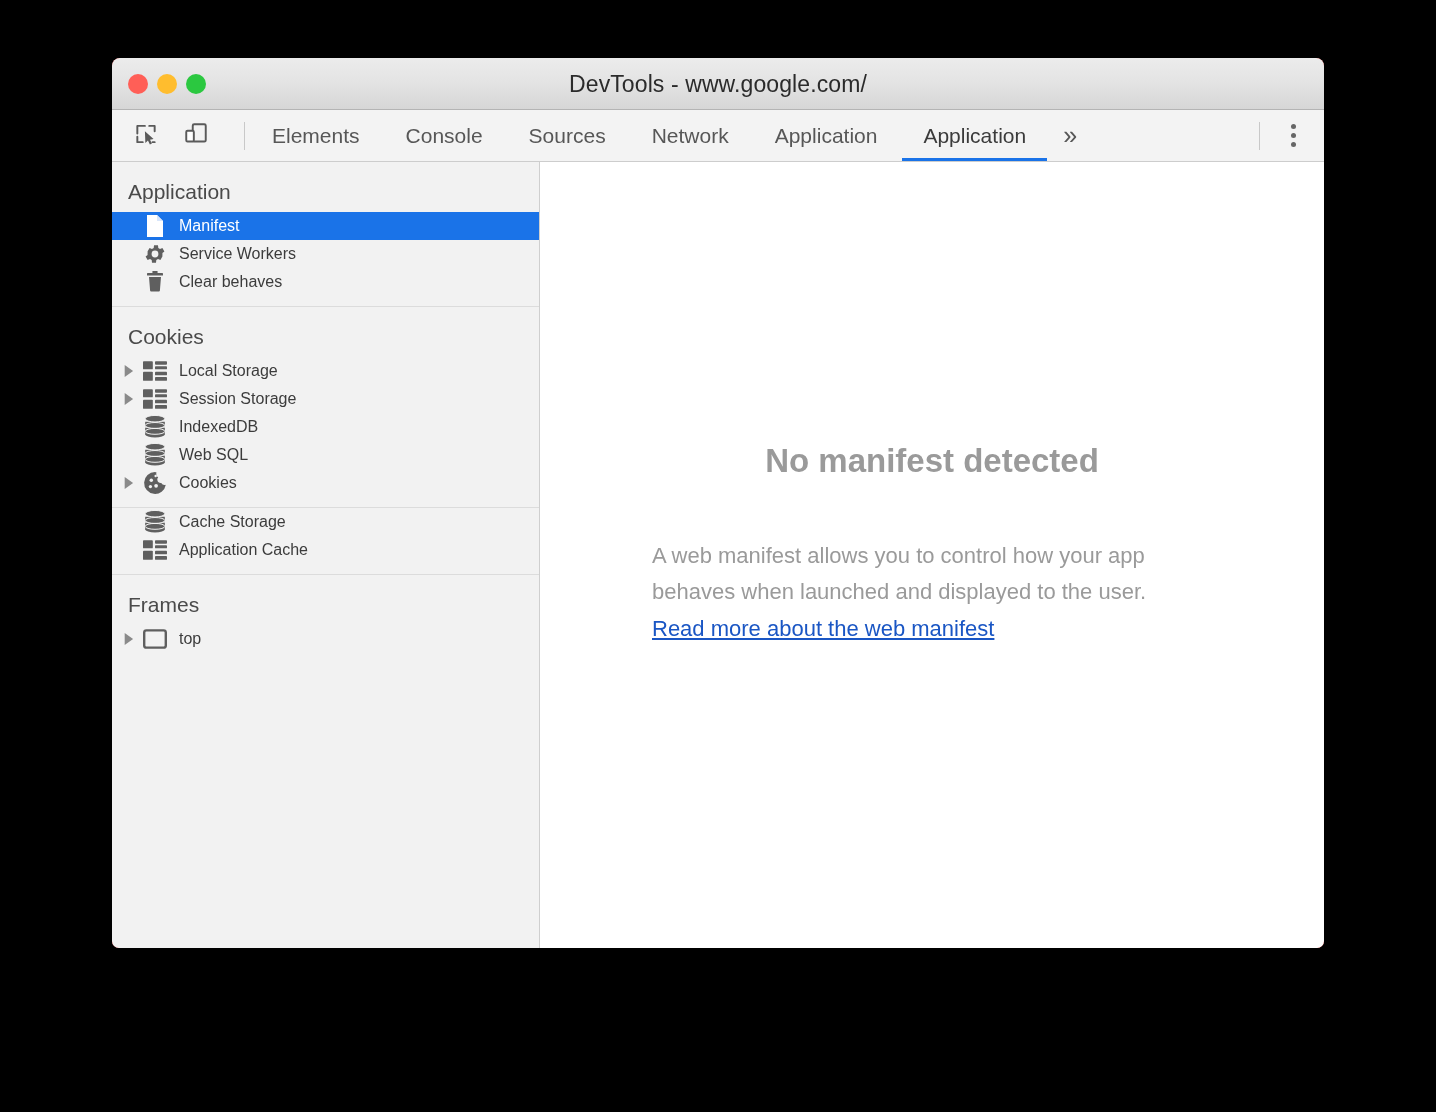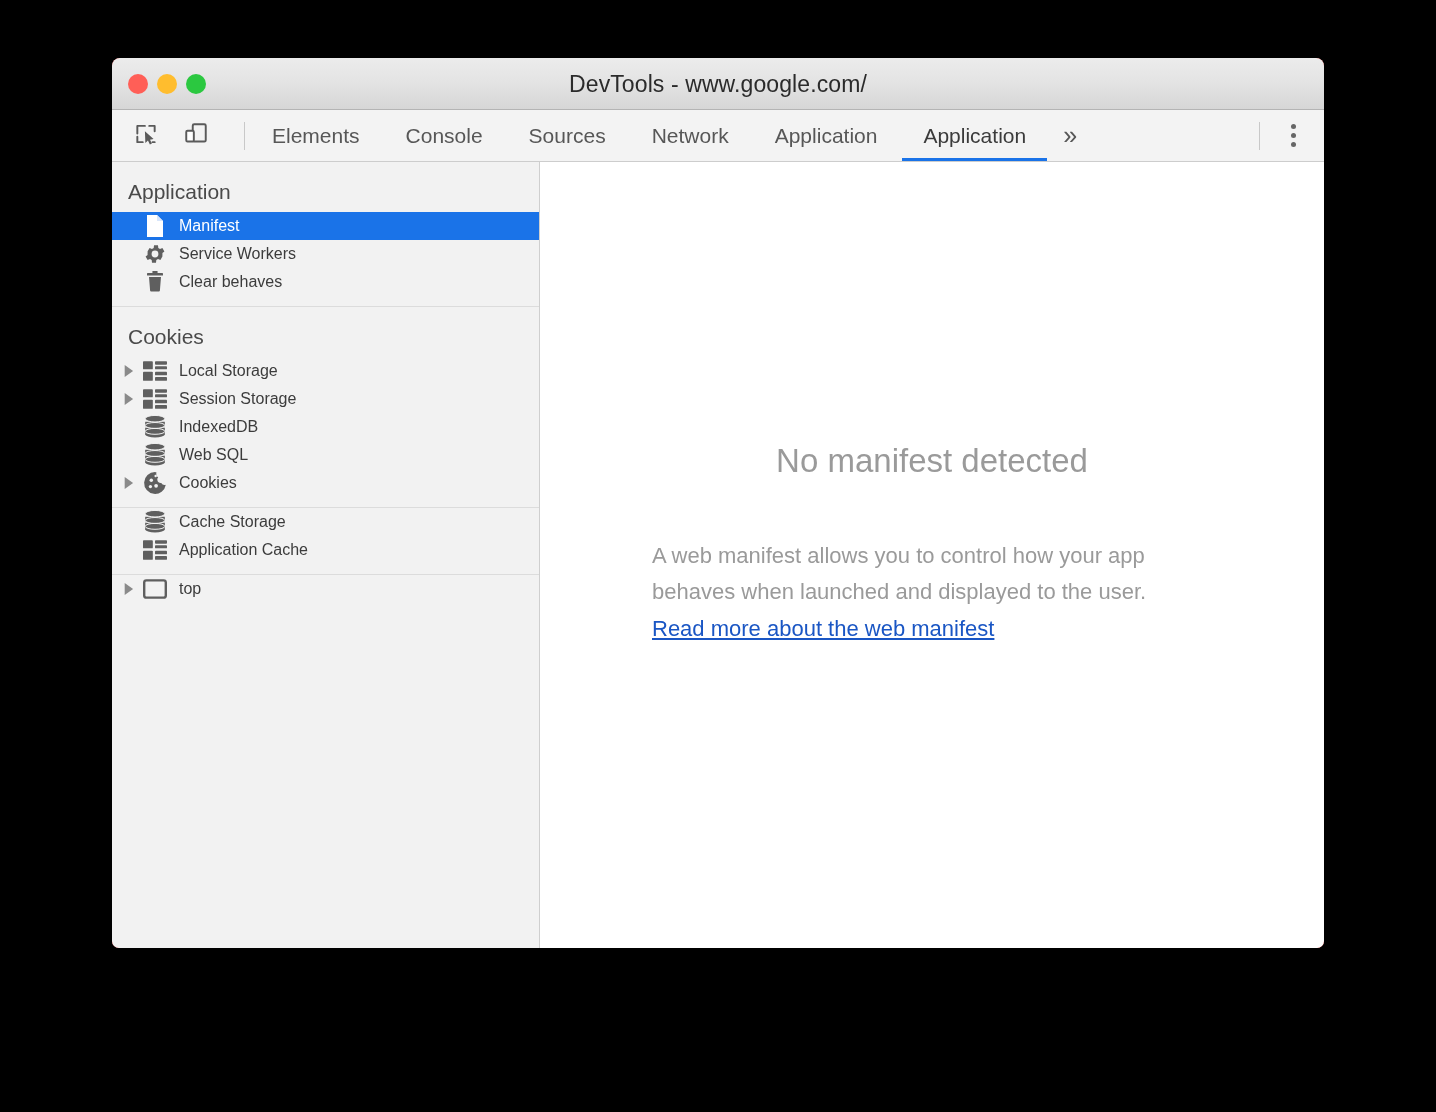--- a/index.html
+++ b/index.html
@@ -194,21 +194,21 @@
   
   .empty-view {
     position: absolute;
     left: 0; right: 0;
     top: 280px;
     text-align: center;
     padding: 0 40px;
   }
   .empty-title {
     font-size: 33px;
-    font-weight: normal;
+    font-weight: bold;
     color: #9a9a9a;
     margin-bottom: 58px;
   }
   .empty-desc {
     font-size: 22px;
     color: #9a9a9a;
     line-height: 1.62;
     max-width: 560px;
     margin: 0 auto;
     text-align: left;
@@ -458,20 +458,21 @@
               <rect x="0" y="9.6" width="9" height="8.4" rx="0.8" fill="#5f5f5f"></rect>
               <rect x="11" y="9.6" width="11" height="3.4" rx="0.8" fill="#5f5f5f"></rect>
               <rect x="11" y="14.4" width="11" height="3.6" rx="0.8" fill="#5f5f5f"></rect>
             </svg>
           </span>
           <span class="lbl">Application Cache</span>
         </div>
       </div>
 
       <div class="section">
+        <div class="section-title">Frames</div>
 
         <div class="item">
           <span class="tri">
             <svg width="11" height="12" viewBox="0 0 8 10">
                 <path d="M0 0l7 5-7 5z" fill="#8a8a8a"></path>
               </svg>
           </span>
           <span class="ico">
             <svg width="24" height="20" viewBox="0 0 22 18">
               <rect x="1.1" y="1.1" width="19.8" height="15.8" rx="2" fill="none" stroke="#5f5f5f" stroke-width="2.2"></rect>

